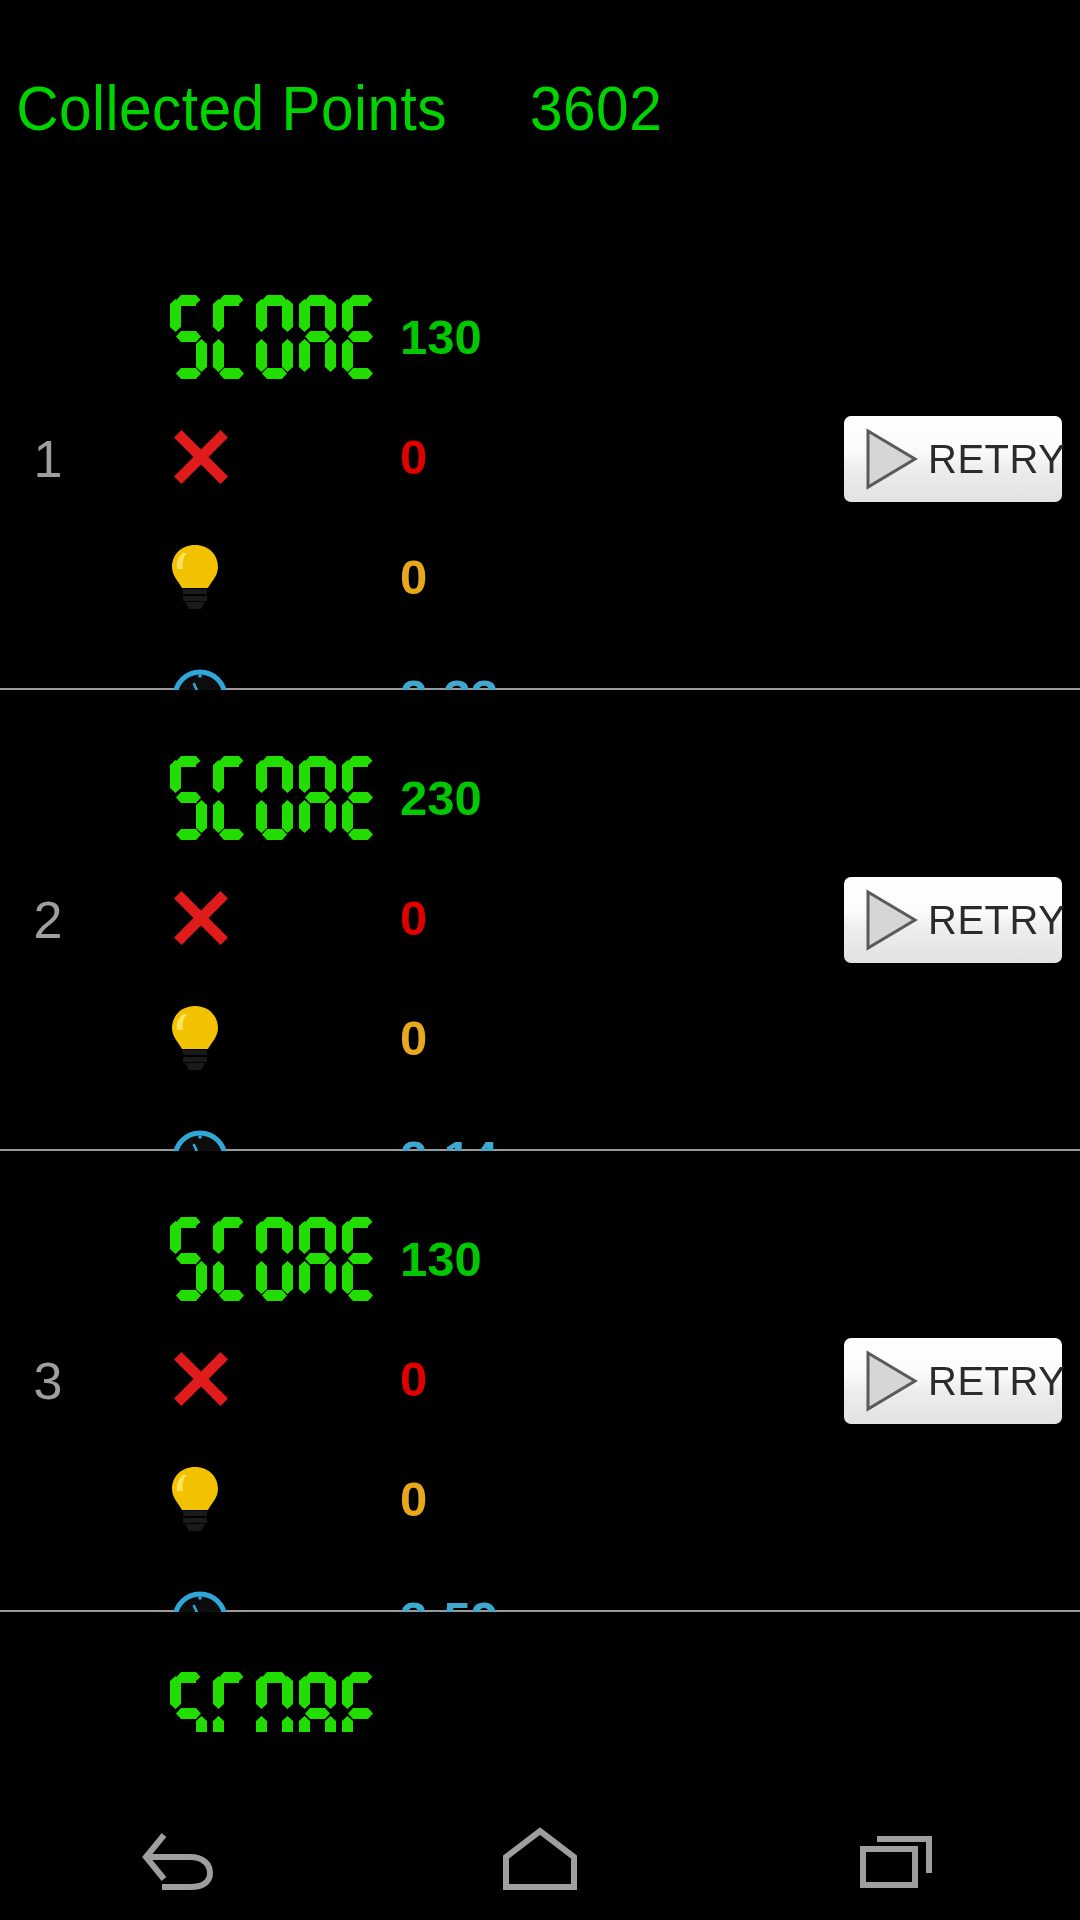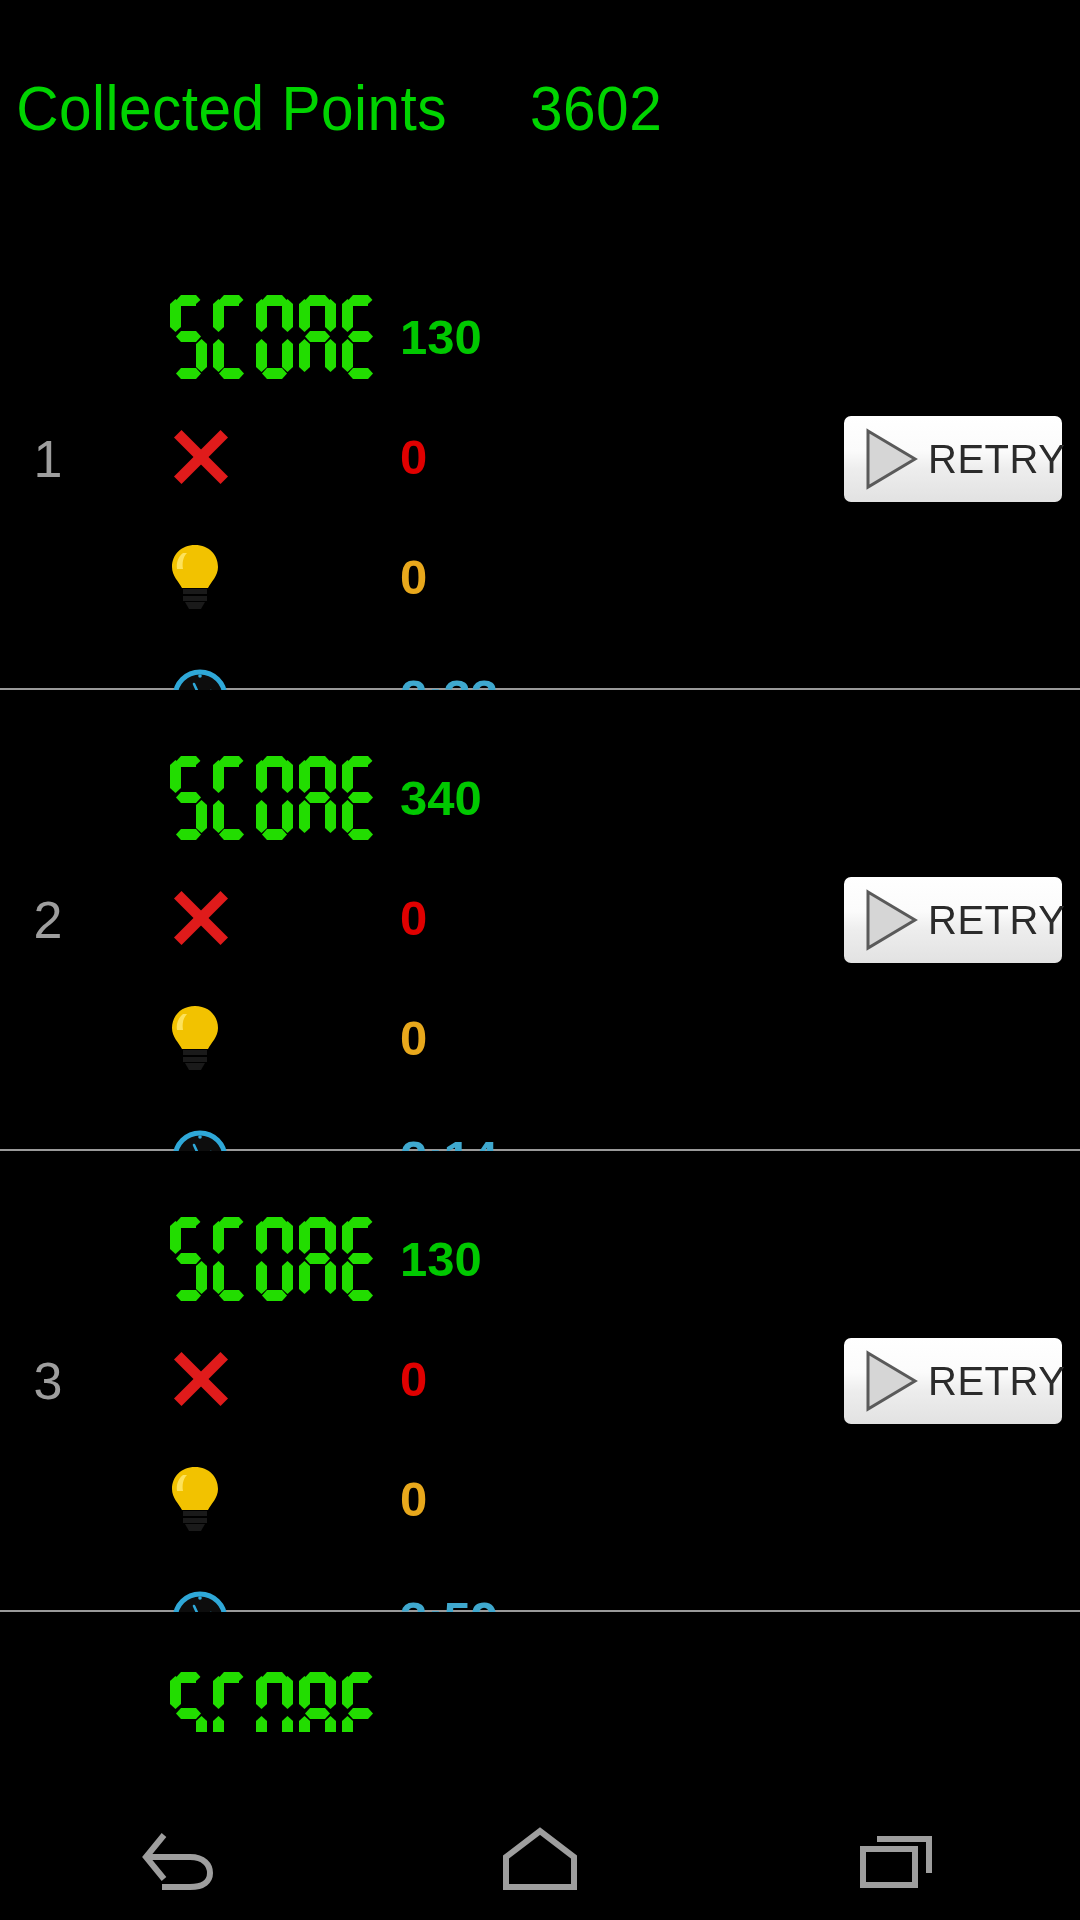--- a/index.html
+++ b/index.html
@@ -345,21 +345,21 @@
                   <i class="seg sA"></i>
                   <i class="seg sF"></i>
                   <i class="seg sB off"></i>
                   <i class="seg sG"></i>
                   <i class="seg sE"></i>
                   <i class="seg sC off"></i>
                   <i class="seg sD"></i>
                 </div>
             </div>
           </div>
-          <div class="value v-score">340</div>
+          <div class="value v-score">230</div>
         </div>
 
         <div class="stat">
           <div class="icon-cell">
             <svg class="cross-icon" viewBox="0 0 64 64">
               <g stroke="#E01B1B" stroke-width="11" stroke-linecap="butt">
                 <line x1="8" y1="8" x2="56" y2="56"></line>
                 <line x1="56" y1="8" x2="8" y2="56"></line>
               </g>
             </svg>

